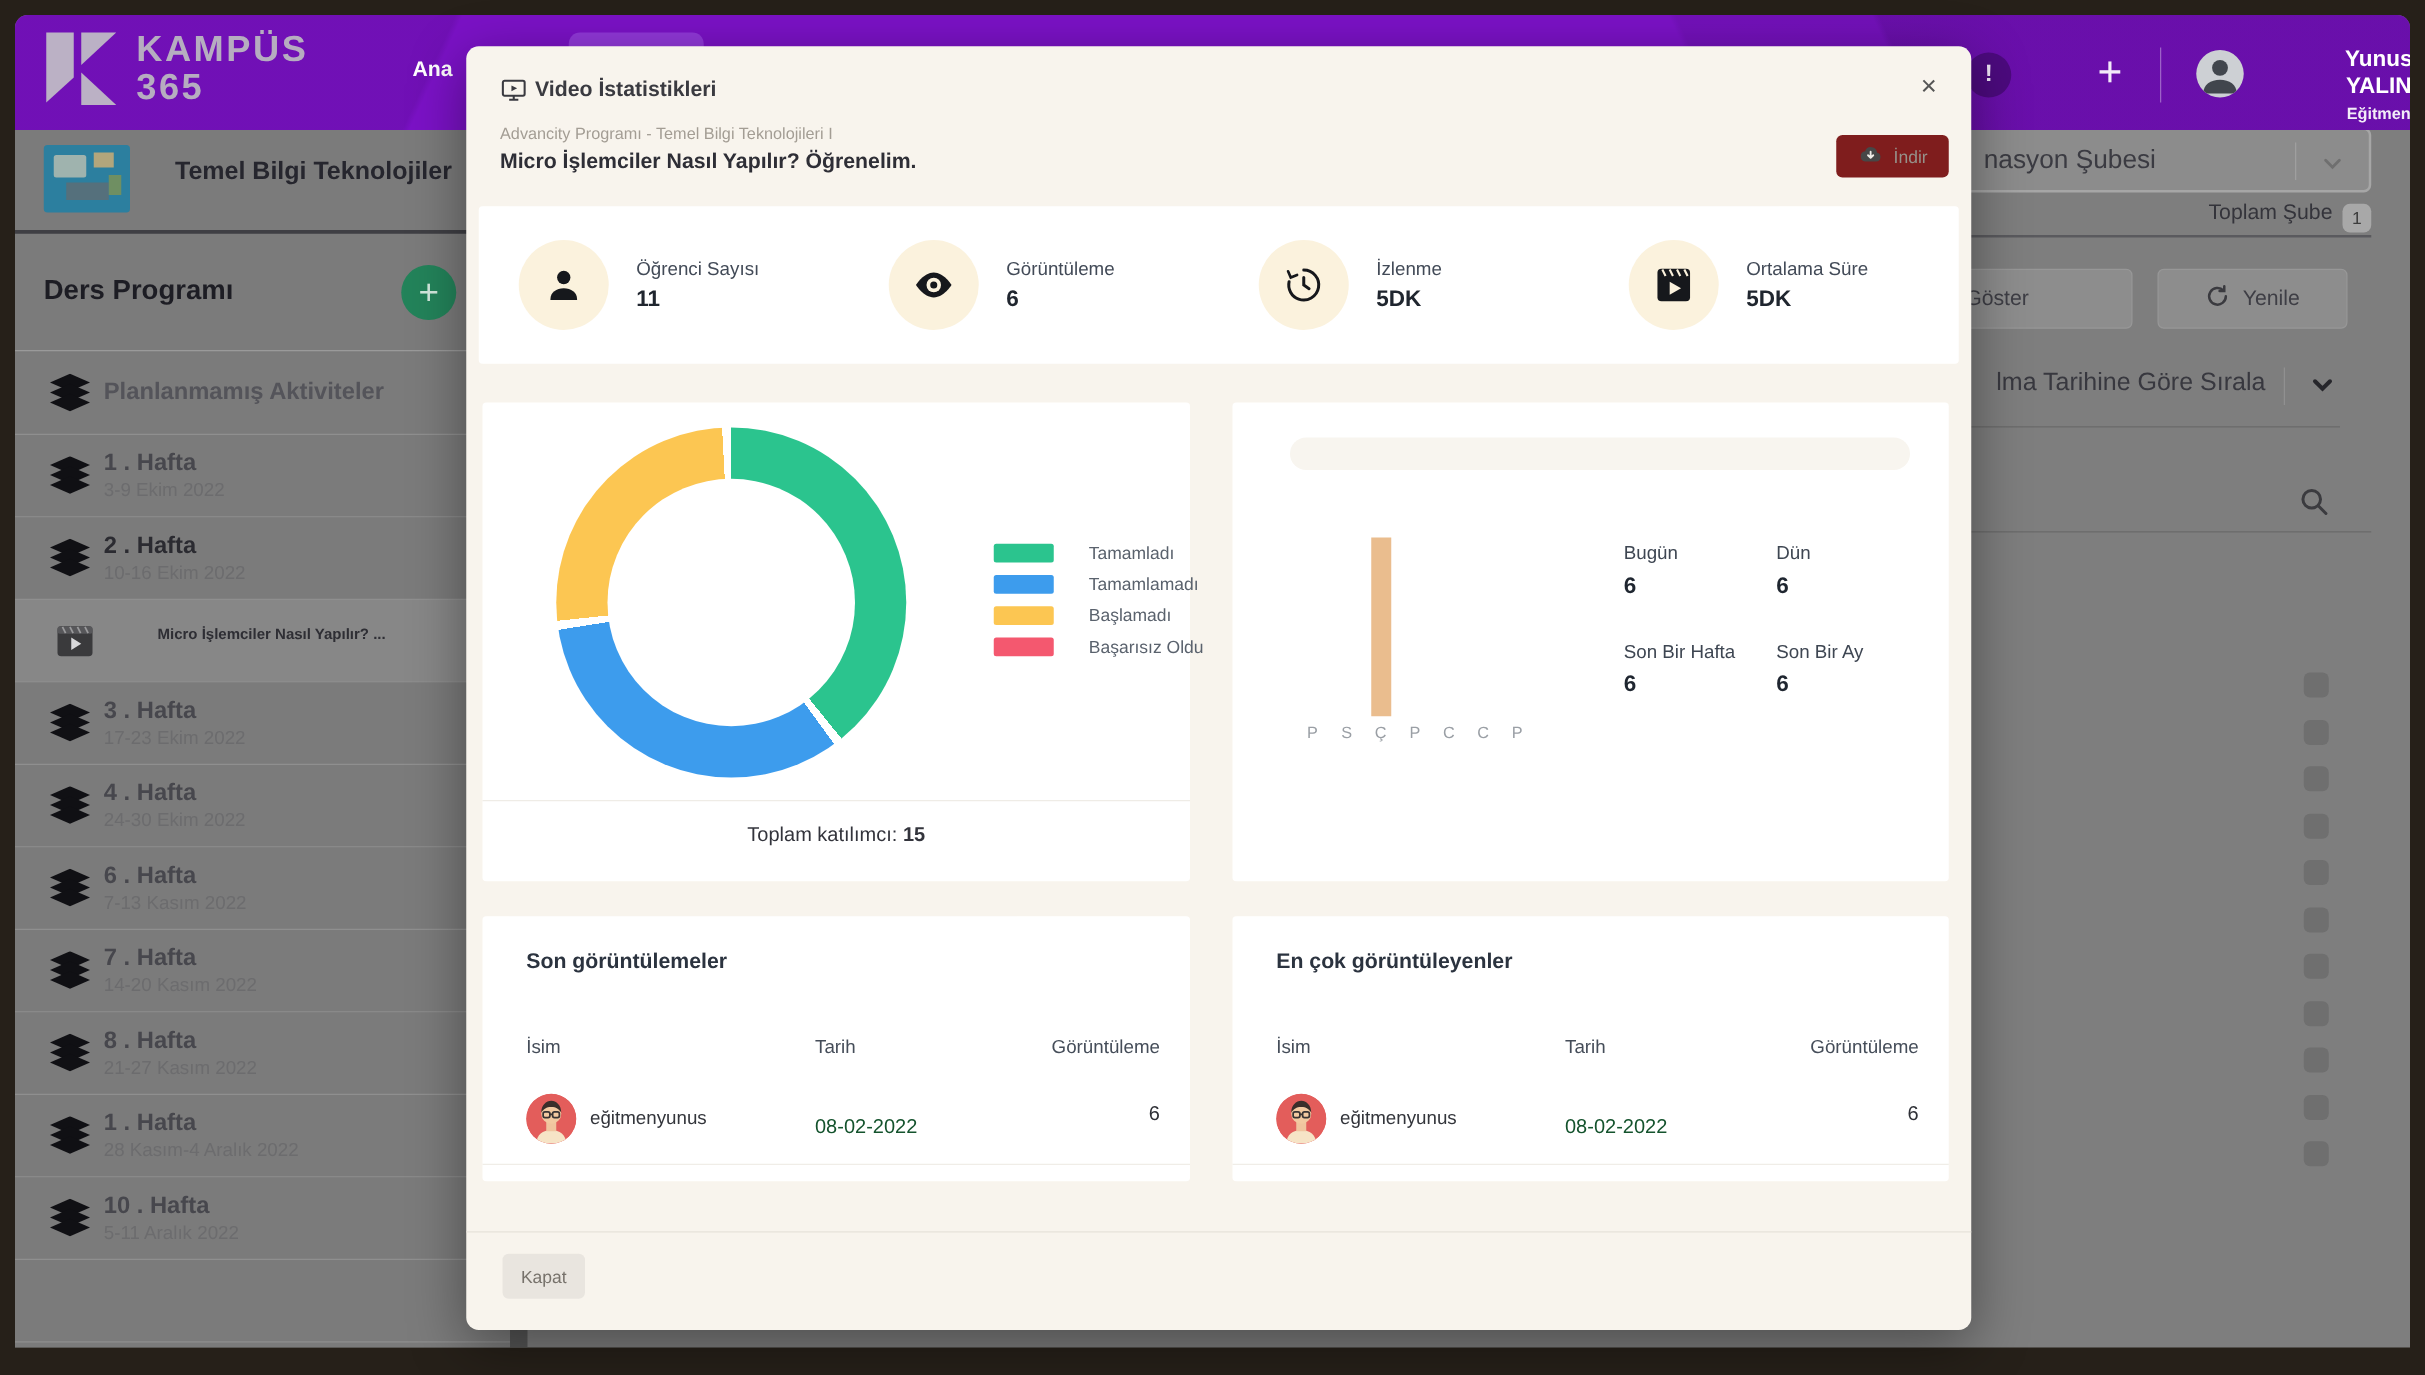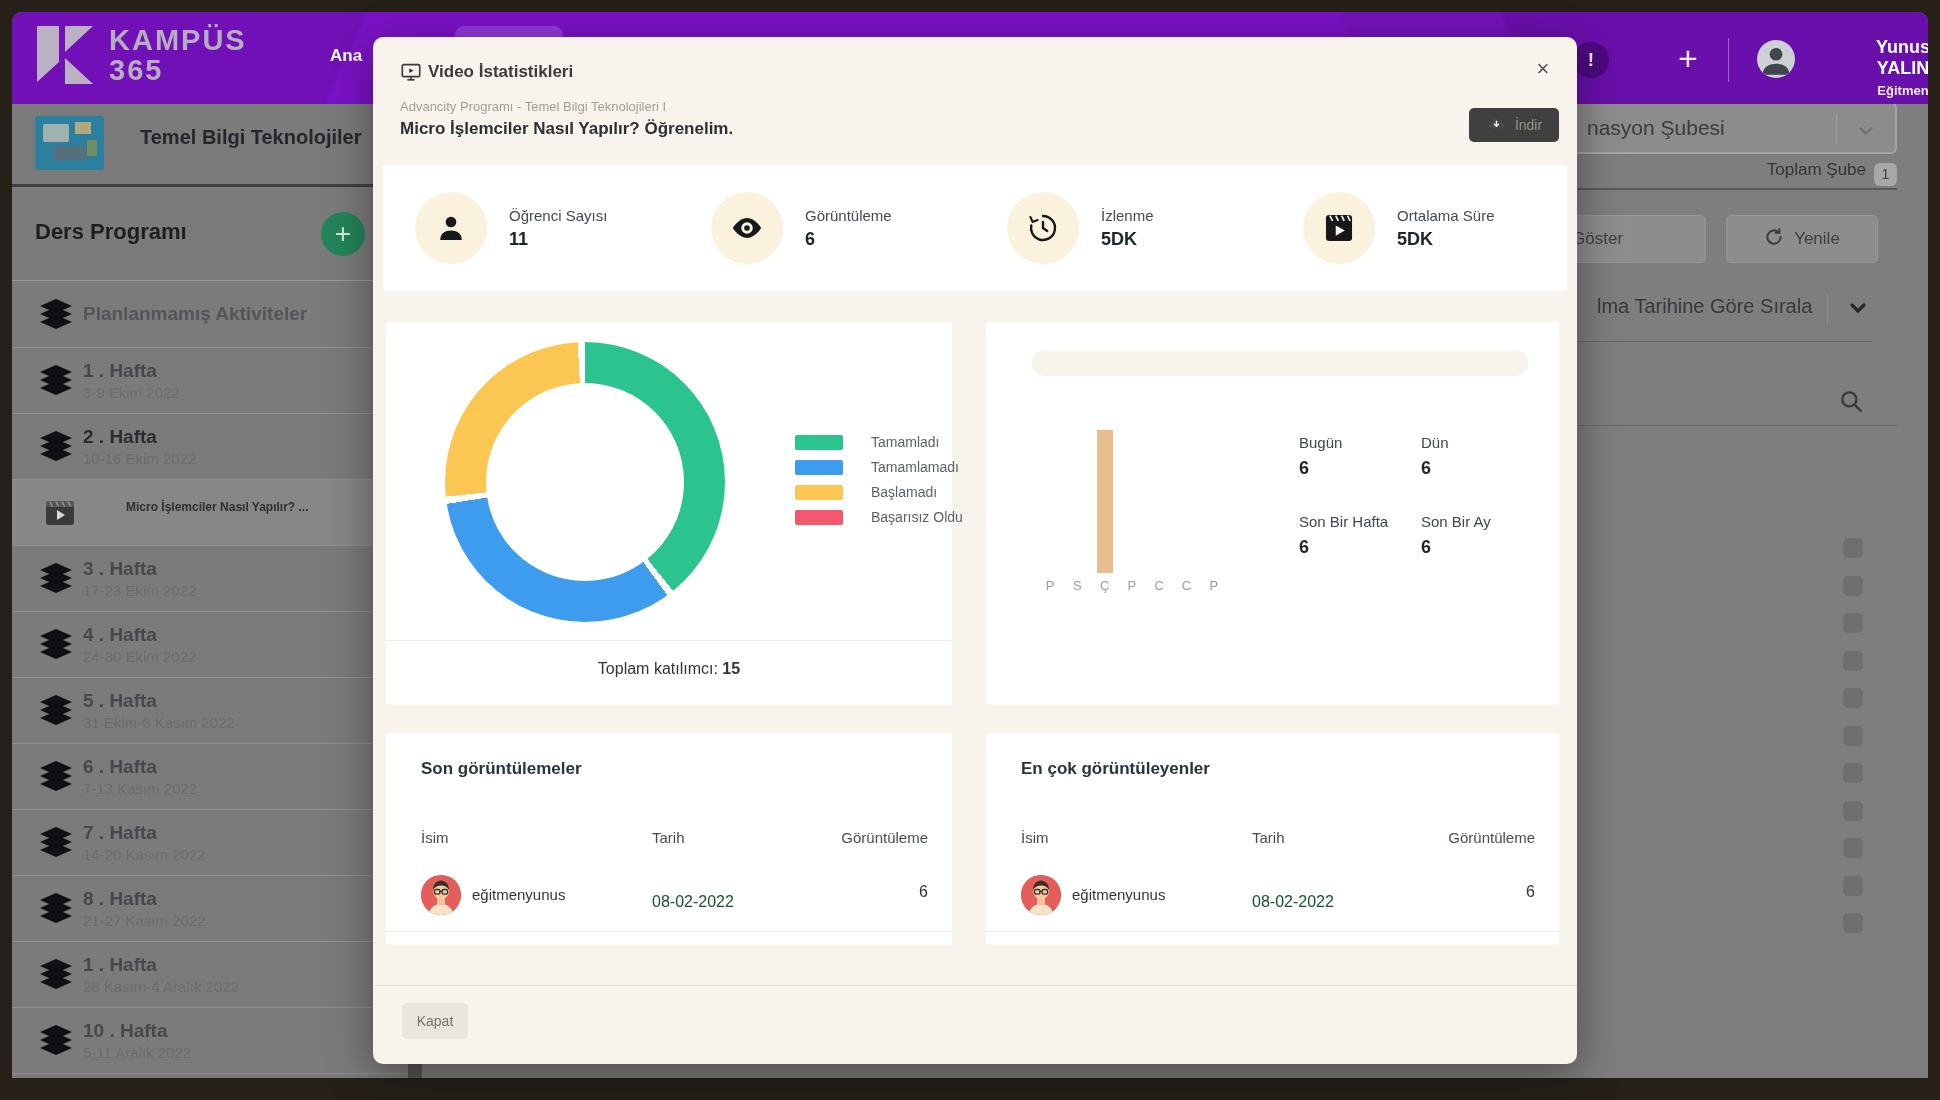--- a/index.html
+++ b/index.html
@@ -68,21 +68,21 @@
   .search-underline { position:absolute; left:1488px; top:413px; width:397px; height:1px; background:#6a6a6a; }
   .toggle-sq { position:absolute; left:1831px; width:20px; height:20px; border-radius:5px; background:#6f6f6f; }
 
   
   .modal { position:absolute; left:373px; top:37px; width:1204px; height:1027px; background:#f8f4ed; border-radius:10px; box-shadow:0 12px 45px rgba(0,0,0,0.4); z-index:10; }
   .m-head-icon { position:absolute; left:27px; top:24px; }
   .m-title { position:absolute; left:55px; top:25px; font-size:17px; font-weight:600; color:#3a3a40; }
   .m-close { position:absolute; right:20px; top:18px; width:28px; height:28px; font-size:22px; color:#555; display:flex; align-items:center; justify-content:center; cursor:pointer; }
   .m-breadcrumb { position:absolute; left:27px; top:62px; font-size:13px; color:#a39d94; }
   .m-video-title { position:absolute; left:27px; top:82px; font-size:17px; font-weight:600; color:#2e2e36; }
-  .btn-indir { position:absolute; right:18px; top:71px; width:90px; height:34px; background:#404040; border-radius:5px; display:flex; align-items:center; justify-content:center; gap:8px; font-size:14px; color:#96918a; cursor:pointer; }
+  .btn-indir { position:absolute; right:18px; top:71px; width:90px; height:34px; background:#7f1d1d; border-radius:5px; display:flex; align-items:center; justify-content:center; gap:8px; font-size:14px; color:#96918a; cursor:pointer; }
 
   .stats-band { position:absolute; left:10px; top:128px; width:1184px; height:126px; background:#fff; border-radius:3px; display:flex; }
   .stat-block { flex:1; display:flex; align-items:center; padding-left:32px; gap:22px; }
   .stat-circle { width:72px; height:72px; border-radius:50%; background:#fbf2dd; display:flex; align-items:center; justify-content:center; flex:0 0 72px; }
   .stat-label { font-size:15px; color:#424a57; }
   .stat-value { font-size:18px; font-weight:bold; color:#20262f; margin-top:5px; }
 
   .card { position:absolute; background:#fff; border-radius:3px; }
   .card-donut { left:13px; top:285px; width:566px; height:383px; }
   .card-bars  { left:613px; top:285px; width:573px; height:383px; }
@@ -214,33 +214,20 @@
               <svg width="34" height="32" viewBox="0 0 34 32">
                 <g fill="#101014">
                   <polygon points="17,0 33,7 17,14 1,7"></polygon>
                   <polygon points="17,8 33,15 17,22 1,15"></polygon>
                   <polygon points="17,16 33,23 17,30 1,23"></polygon>
                 </g>
               </svg>
             </div>
             <div class="si-title">4 . Hafta</div>
             <div class="si-sub">24-30 Ekim 2022</div>
-          </div>
-          <div class="side-item">
-            <div class="si-icon">
-              <svg width="34" height="32" viewBox="0 0 34 32">
-                <g fill="#101014">
-                  <polygon points="17,0 33,7 17,14 1,7"></polygon>
-                  <polygon points="17,8 33,15 17,22 1,15"></polygon>
-                  <polygon points="17,16 33,23 17,30 1,23"></polygon>
-                </g>
-              </svg>
-            </div>
-            <div class="si-title">5 . Hafta</div>
-            <div class="si-sub">31 Ekim-6 Kasım 2022</div>
           </div>
           <div class="side-item">
             <div class="si-icon">
               <svg width="34" height="32" viewBox="0 0 34 32">
                 <g fill="#101014">
                   <polygon points="17,0 33,7 17,14 1,7"></polygon>
                   <polygon points="17,8 33,15 17,22 1,15"></polygon>
                   <polygon points="17,16 33,23 17,30 1,23"></polygon>
                 </g>
               </svg>

